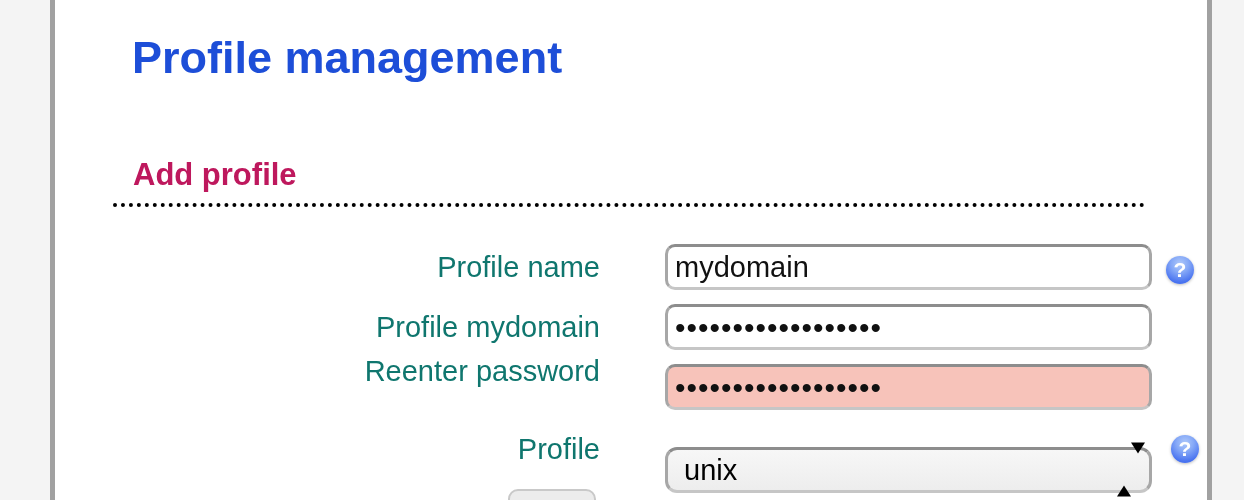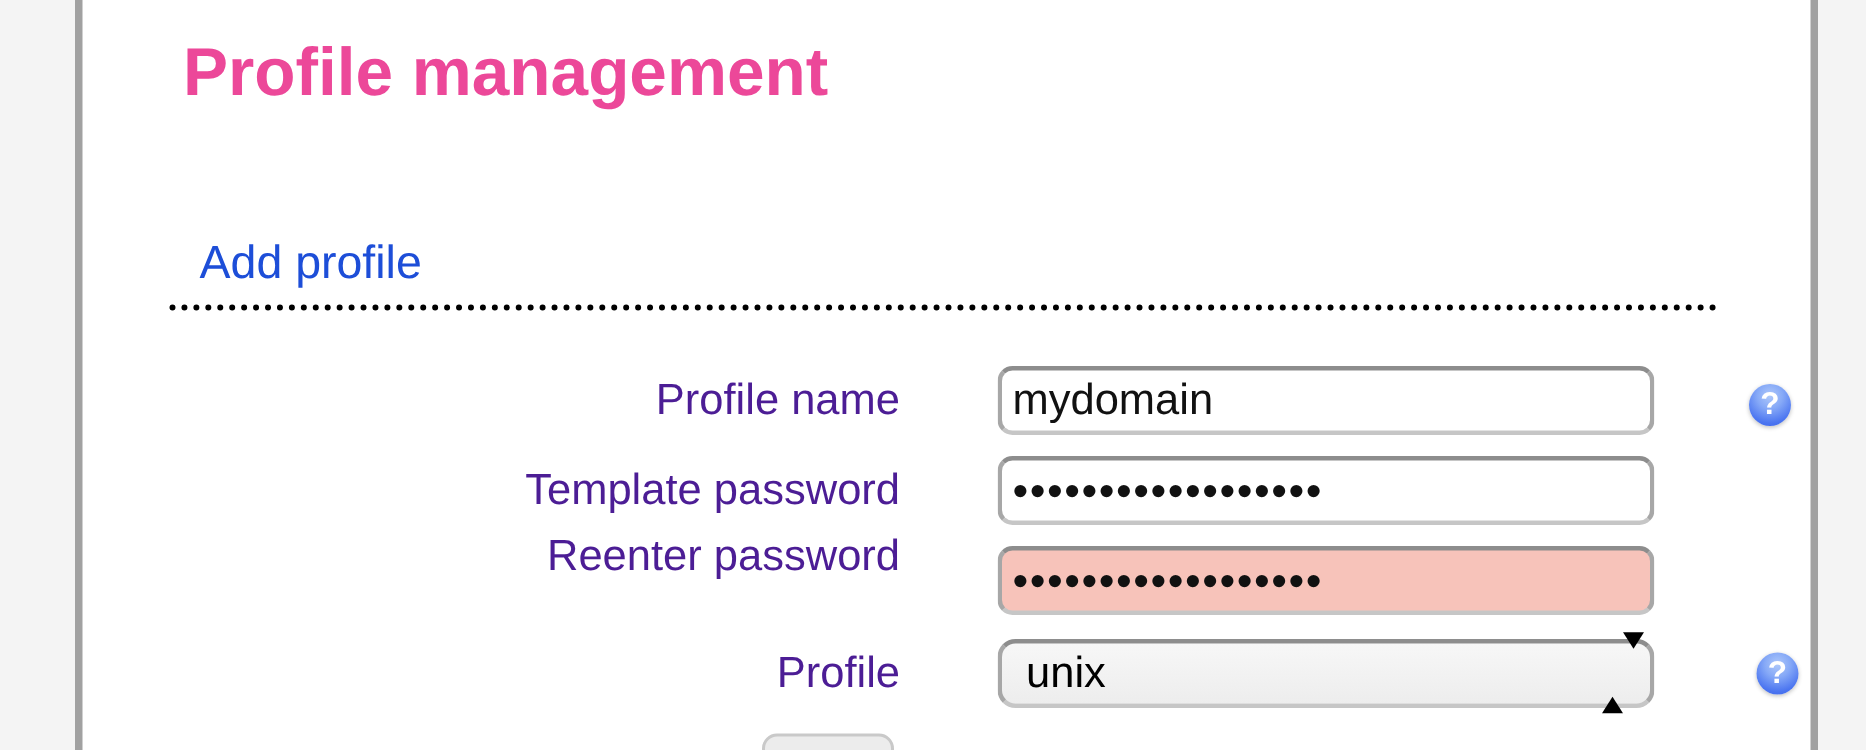--- a/index.html
+++ b/index.html
@@ -31,58 +31,58 @@
     width: 5px;
     background: #a1a1a1;
   }
   .frame-line.left  { left: 50px; }
   .frame-line.right { left: 1207px; }
 
   h1.page-title {
     position: absolute;
     left: 114px;
     top: 14px;
-    margin: 8px;
+    margin: 18px;
     font-size: 45px;
     font-weight: bold;
-    color: #ec4899;
+    color: #1d4ed8;
     letter-spacing: 0px;
   }
   .section-header {
     position: absolute;
     left: 113px;
     top: 157px;
     width: 1032px;
     border-bottom: 4px dotted #000000;
     padding-bottom: 10px;
   }
   .section-header h2 {
     margin: 0;
     padding-left: 20px;
     font-size: 31px;
-    font-weight: normal;
-    color: #1d4ed8;
+    font-weight: bold;
+    color: #be185d;
     line-height: 36px;
   }
 
   .form-label {
     position: absolute;
     left: 113px;
     width: 487px;
     height: 46px;
     line-height: 46px;
     text-align: right;
     font-size: 29px;
-    color: #4c1d95;
+    color: #0f766e;
     white-space: nowrap;
   }
   .field {
     position: absolute;
     left: 665px;
-    width: 438px;
+    width: 487px;
     height: 46px;
     box-sizing: border-box;
     border: 3px solid #a7a7a7;
     border-top-color: #8d8d8d;
     border-bottom-color: #c6c6c6;
     border-radius: 10px;
     background: #ffffff;
     font-family: "Liberation Sans", sans-serif;
     font-size: 29px;
     color: #111111;
@@ -98,20 +98,21 @@
     background: #f7c3ba;
   }
 
   .select {
     display: flex;
     align-items: center;
     padding-left: 16px;
     background: linear-gradient(#f7f7f7, #ededed);
     border-radius: 12px;
     cursor: default;
+    margin-top: 21px;
   }
   .select .select-value {
     flex: 1;
     font-size: 29px;
     color: #000000;
   }
   .select .arrows {
     position: absolute;
     right: 18px;
     top: 50%;
@@ -168,21 +169,21 @@
   <h1 class="page-title">Profile management</h1>
 
   <div class="section-header">
     <h2>Add profile</h2>
   </div>
 
   <div class="form-label" style="top:244px;">Profile name</div>
   <input class="field" style="top: 244px;" type="text" value="mydomain">
   <div class="help-icon" style="left:1166px; top:256px;">?</div>
 
-  <div class="form-label" style="top:304px;">Template password</div>
+  <div class="form-label" style="top:304px;">Profile mydomain</div>
   <input class="field pw" style="top: 304px;" type="text" value="••••••••••••••••••">
 
   <div class="form-label" style="top:348px;">Reenter password</div>
   <input class="field pw error" style="top: 364px;" type="text" value="••••••••••••••••••">
 
   <div class="form-label" style="top:426px;">Profile</div>
   <div class="field select" style="top:426px;">
     <span class="select-value">unix</span>
     <span class="arrows">
       <span class="tri up"></span>

